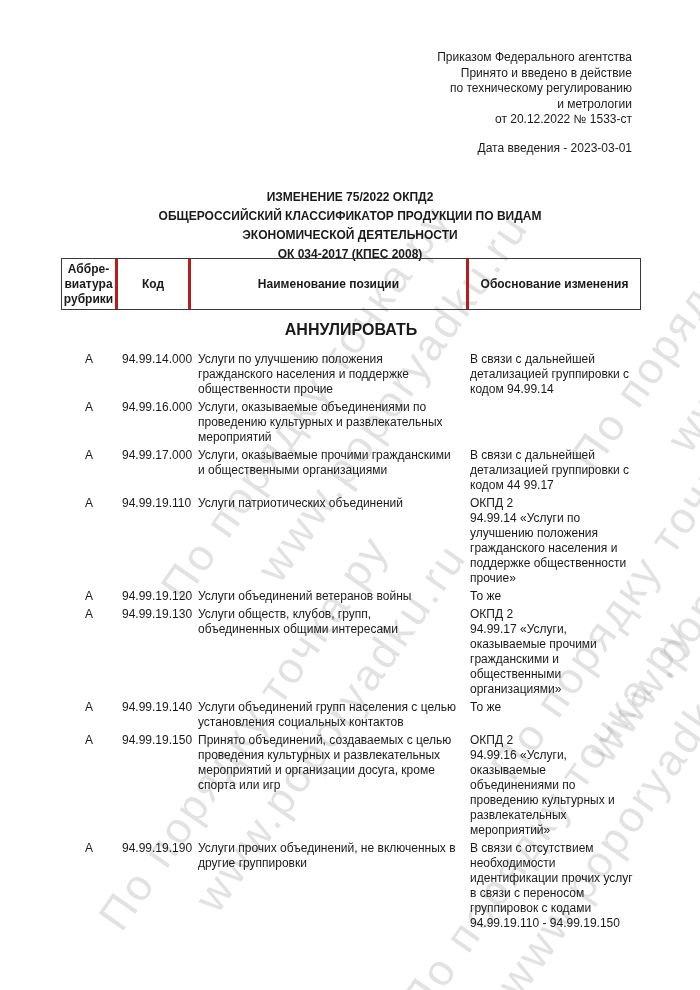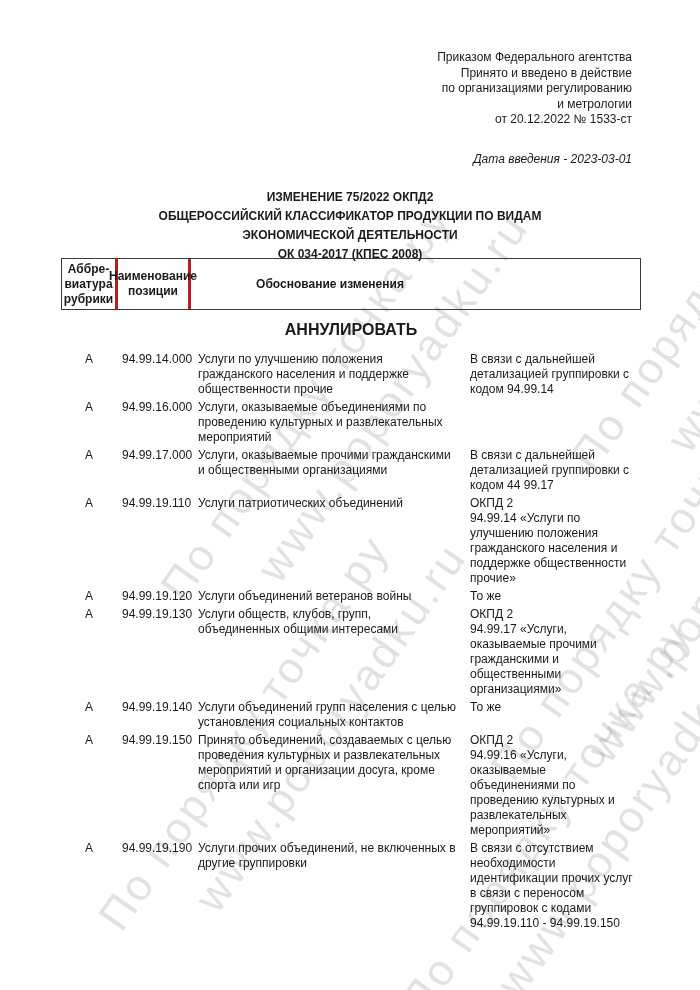--- a/index.html
+++ b/index.html
@@ -32,21 +32,21 @@
   
   .content { position: relative; z-index: 1; }
   .issued {
     position: absolute;
     top: 50px;
     right: 68px;
     width: 320px;
     text-align: right;
     line-height: 15.5px;
   }
-  .date-line { margin-top: 24px; font-style: italic; }
+  .date-line { margin-top: 13px; }
   .title {
     position: absolute;
     top: 188px;
     left: 0;
     width: 700px;
     text-align: center;
     font-weight: bold;
     font-size: 12px;
     line-height: 19px;
   }
@@ -111,36 +111,37 @@
   <div class="wm" style="left:560px; top:450px;">
     <div class="l1">По порядку точка ру</div>
     <div class="l2">www.poporyadku.ru</div>
   </div>
 
   <div class="content">
 
     <div class="issued">
       <div>Приказом Федерального агентства</div>
       <div>Принято и введено в действие</div>
-      <div>по организациями регулированию</div>
+      <div>по техническому регулированию</div>
       <div>и метрологии</div>
       <div>от 20.12.2022 № 1533-ст</div>
       <div class="date-line">Дата введения - 2023-03-01</div>
     </div>
 
     <div class="title">
       <div>ИЗМЕНЕНИЕ 75/2022 ОКПД2</div>
       <div>ОБЩЕРОССИЙСКИЙ КЛАССИФИКАТОР ПРОДУКЦИИ ПО ВИДАМ</div>
       <div>ЭКОНОМИЧЕСКОЙ ДЕЯТЕЛЬНОСТИ</div>
       <div>ОК 034-2017 (КПЕС 2008)</div>
     </div>
 
     <div class="tbl-wrap">
       <div class="thead">
         <div class="th">Аббре-виатура рубрики</div>
+        <div class="th">Код</div>
         <div class="th">Наименование позиции</div>
         <div class="th">Обоснование изменения</div>
       </div>
 
       <div class="section-label">АННУЛИРОВАТЬ</div>
 
       <div class="trow">
         <div class="c-abbr">А</div>
         <div class="c-code">94.99.14.000</div>
         <div class="c-name">Услуги по улучшению положения гражданского населения и поддержке общественности прочие</div>

